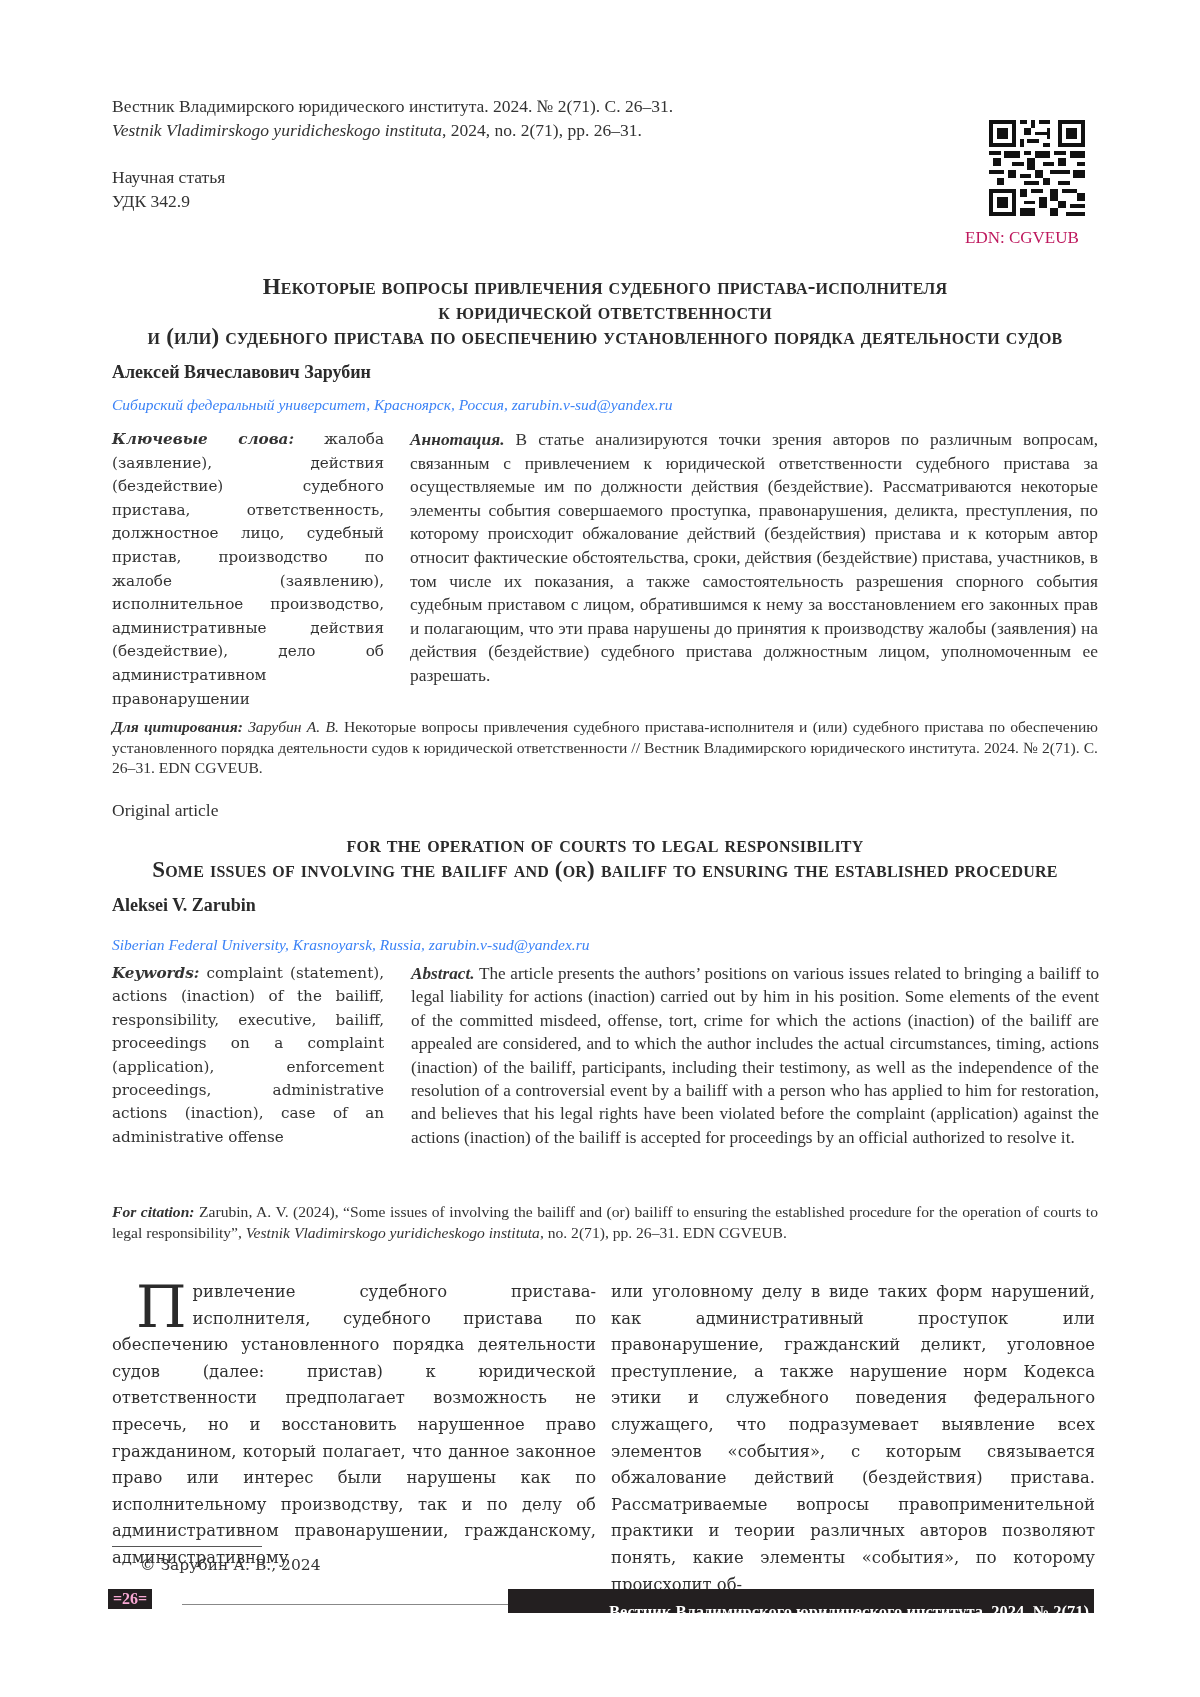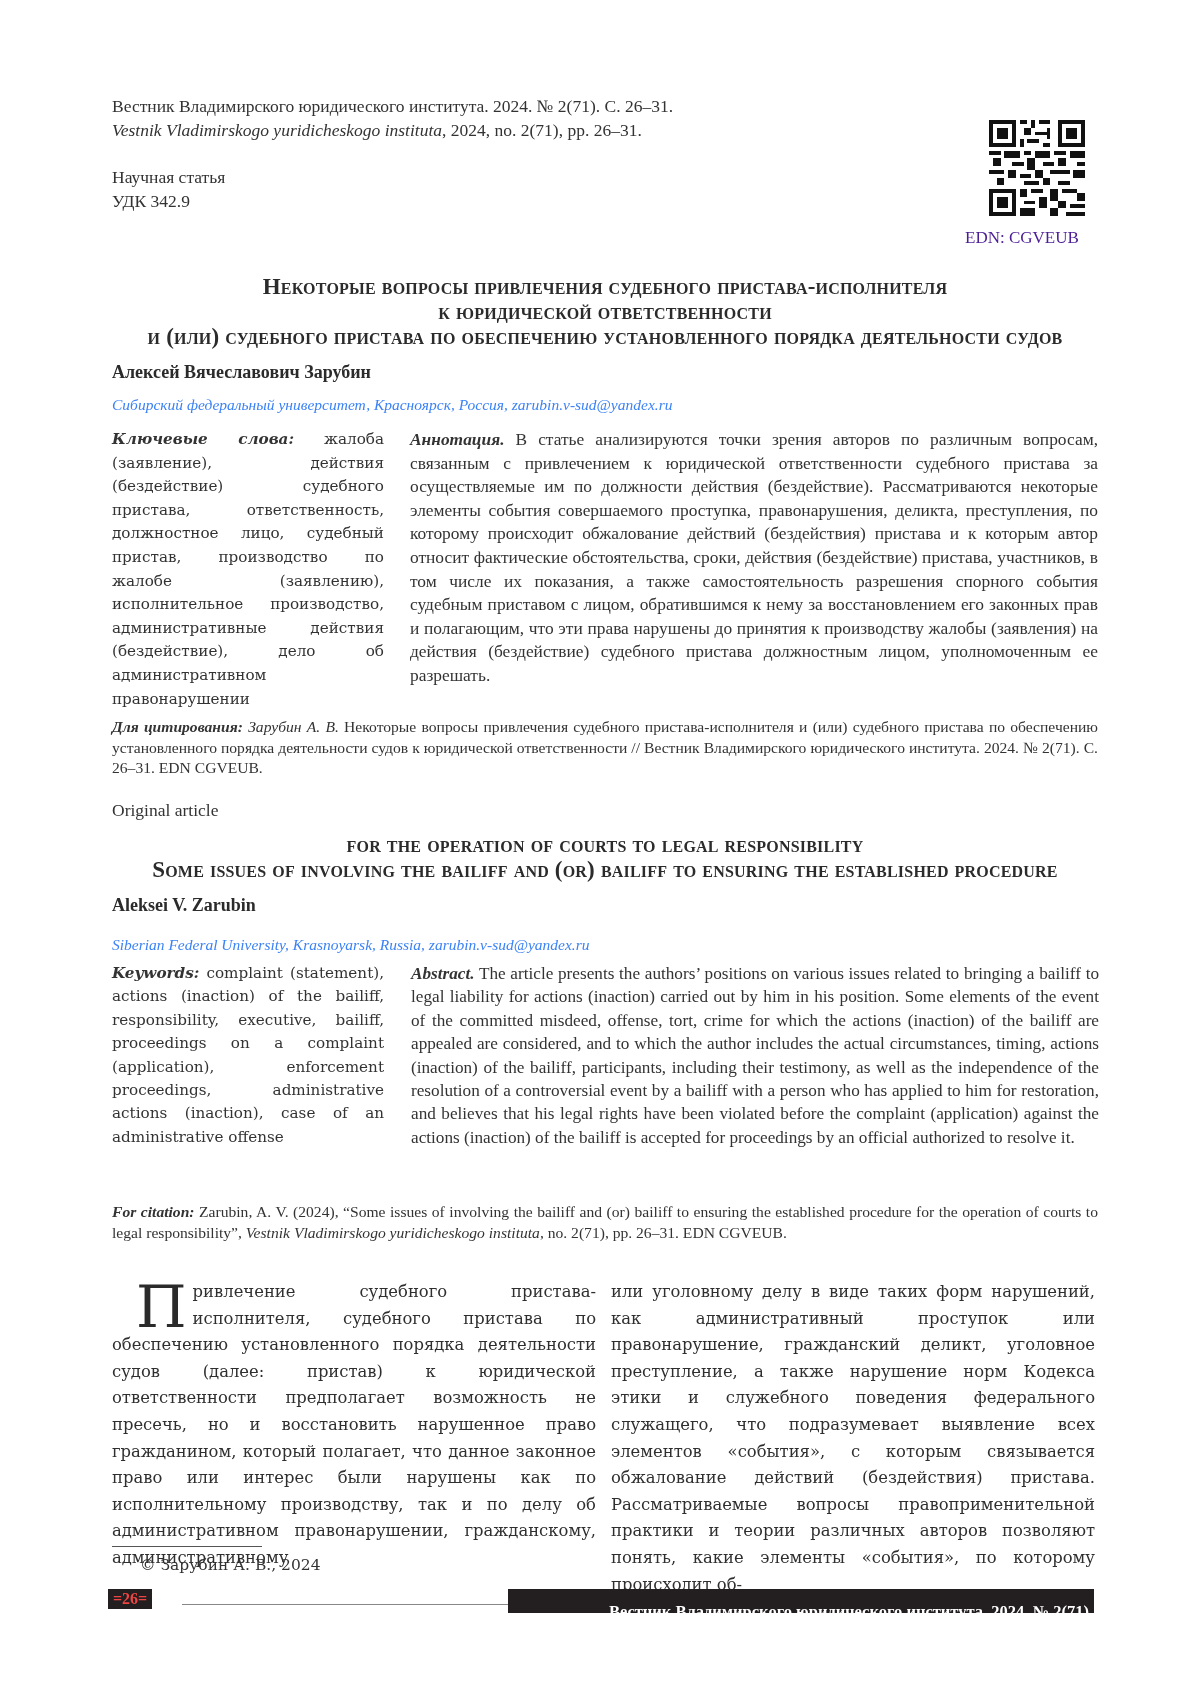--- a/index.html
+++ b/index.html
@@ -3,21 +3,21 @@
 <meta charset="utf-8">
 <style>
   html, body { margin: 0; padding: 0; background: #ffffff; }
   body { width: 1200px; height: 1697px; position: relative; overflow: hidden; color: #2b2b2b; font-family: "DejaVu Serif", serif; }
   .abs { position: absolute; }
 
   .journal-line { left: 112px; font-size: 17.5px; line-height: 24px; font-family: "Liberation Serif", serif; color: #333; white-space: nowrap; }
   .journal-line i { font-style: italic; }
 
   .qr { left: 989px; top: 120px; width: 96px; height: 96px; }
-  .edn { left: 965px; top: 228px; font-size: 17px; font-family: "Liberation Serif", serif; color: #4c1d95; white-space: nowrap; }
+  .edn { left: 965px; top: 228px; font-size: 17px; font-family: "Liberation Serif", serif; color: #be185d; white-space: nowrap; }
 
   .title { left: 100px; width: 1010px; text-align: center; font-family: "Liberation Serif", serif; font-weight: bold; font-variant: small-caps; font-size: 23px; line-height: 25px; color: #2b2b2b; letter-spacing: 0.2px; }
   .author { left: 112px; font-family: "Liberation Serif", serif; font-weight: bold; font-size: 18px; color: #2b2b2b; }
   .affil { left: 112px; font-family: "Liberation Serif", serif; font-style: italic; font-size: 15.5px; color: #3b82f6; }
 
   .kw { left: 112px; width: 272px; font-family: "DejaVu Serif", serif; font-size: 15.2px; line-height: 23.6px; text-align: justify; color: #333; }
   .kw b { font-style: italic; }
   .abstract { left: 410px; width: 688px; font-family: "Liberation Serif", serif; font-size: 17.4px; line-height: 23.6px; text-align: justify; color: #333; }
   .abstract b { font-style: italic; }
   .cite { left: 112px; width: 986px; font-family: "Liberation Serif", serif; font-size: 15.6px; line-height: 20.5px; text-align: justify; color: #333; }
@@ -31,21 +31,21 @@
   .abstract-en b { font-style: italic; }
 
   .body-col { font-family: "DejaVu Serif", serif; font-size: 16.4px; line-height: 26.6px; text-align: justify; color: #2f2f2f; width: 484px; }
   .body-left { left: 112px; top: 1279px; }
   .body-right { left: 611px; top: 1279px; }
   .dropcap { float: left; font-family: "DejaVu Serif", serif; font-size: 58px; line-height: 48px; margin: 4px 6px 0 24px; color: #2b2b2b; }
 
   .fn-rule { left: 112px; top: 1546px; width: 150px; height: 1px; background: #555; }
   .fn { left: 140px; top: 1556px; font-family: "DejaVu Serif", serif; font-size: 15.5px; color: #333; }
 
-  .footer-page { left: 108px; top: 1589px; height: 20px; background: #231f20; color: #ef4444; font-family: "Liberation Serif", serif; font-weight: bold; font-size: 16px; line-height: 20px; padding: 0 5px; }
+  .footer-page { left: 108px; top: 1589px; height: 20px; background: #231f20; color: #f9a8d4; font-family: "Liberation Serif", serif; font-weight: bold; font-size: 16px; line-height: 20px; padding: 0 5px; }
   .footer-rule { left: 182px; top: 1604px; width: 330px; height: 1px; background: #888; }
   .footer-journal { left: 508px; top: 1589px; height: 21px; background: #231f20; color: #fff; font-family: "Liberation Serif", serif; font-weight: bold; font-size: 16.5px; line-height: 21px; padding: 12px 5px; white-space: nowrap; width: 586px; box-sizing: border-box; text-align: right; }
 </style>
 </head>
 <body>
 
 <div class="abs journal-line" style="top:94px;">Вестник Владимирского юридического института. 2024. № 2(71). С. 26–31.</div>
 <div class="abs journal-line" style="top:118px;"><i>Vestnik Vladimirskogo yuridicheskogo instituta</i><span>, 2024, no. 2(71), pp. 26–31.</span></div>
 <div class="abs journal-line" style="top:165px;">Научная статья</div>
 <div class="abs journal-line" style="top:189px;">УДК 342.9</div>

